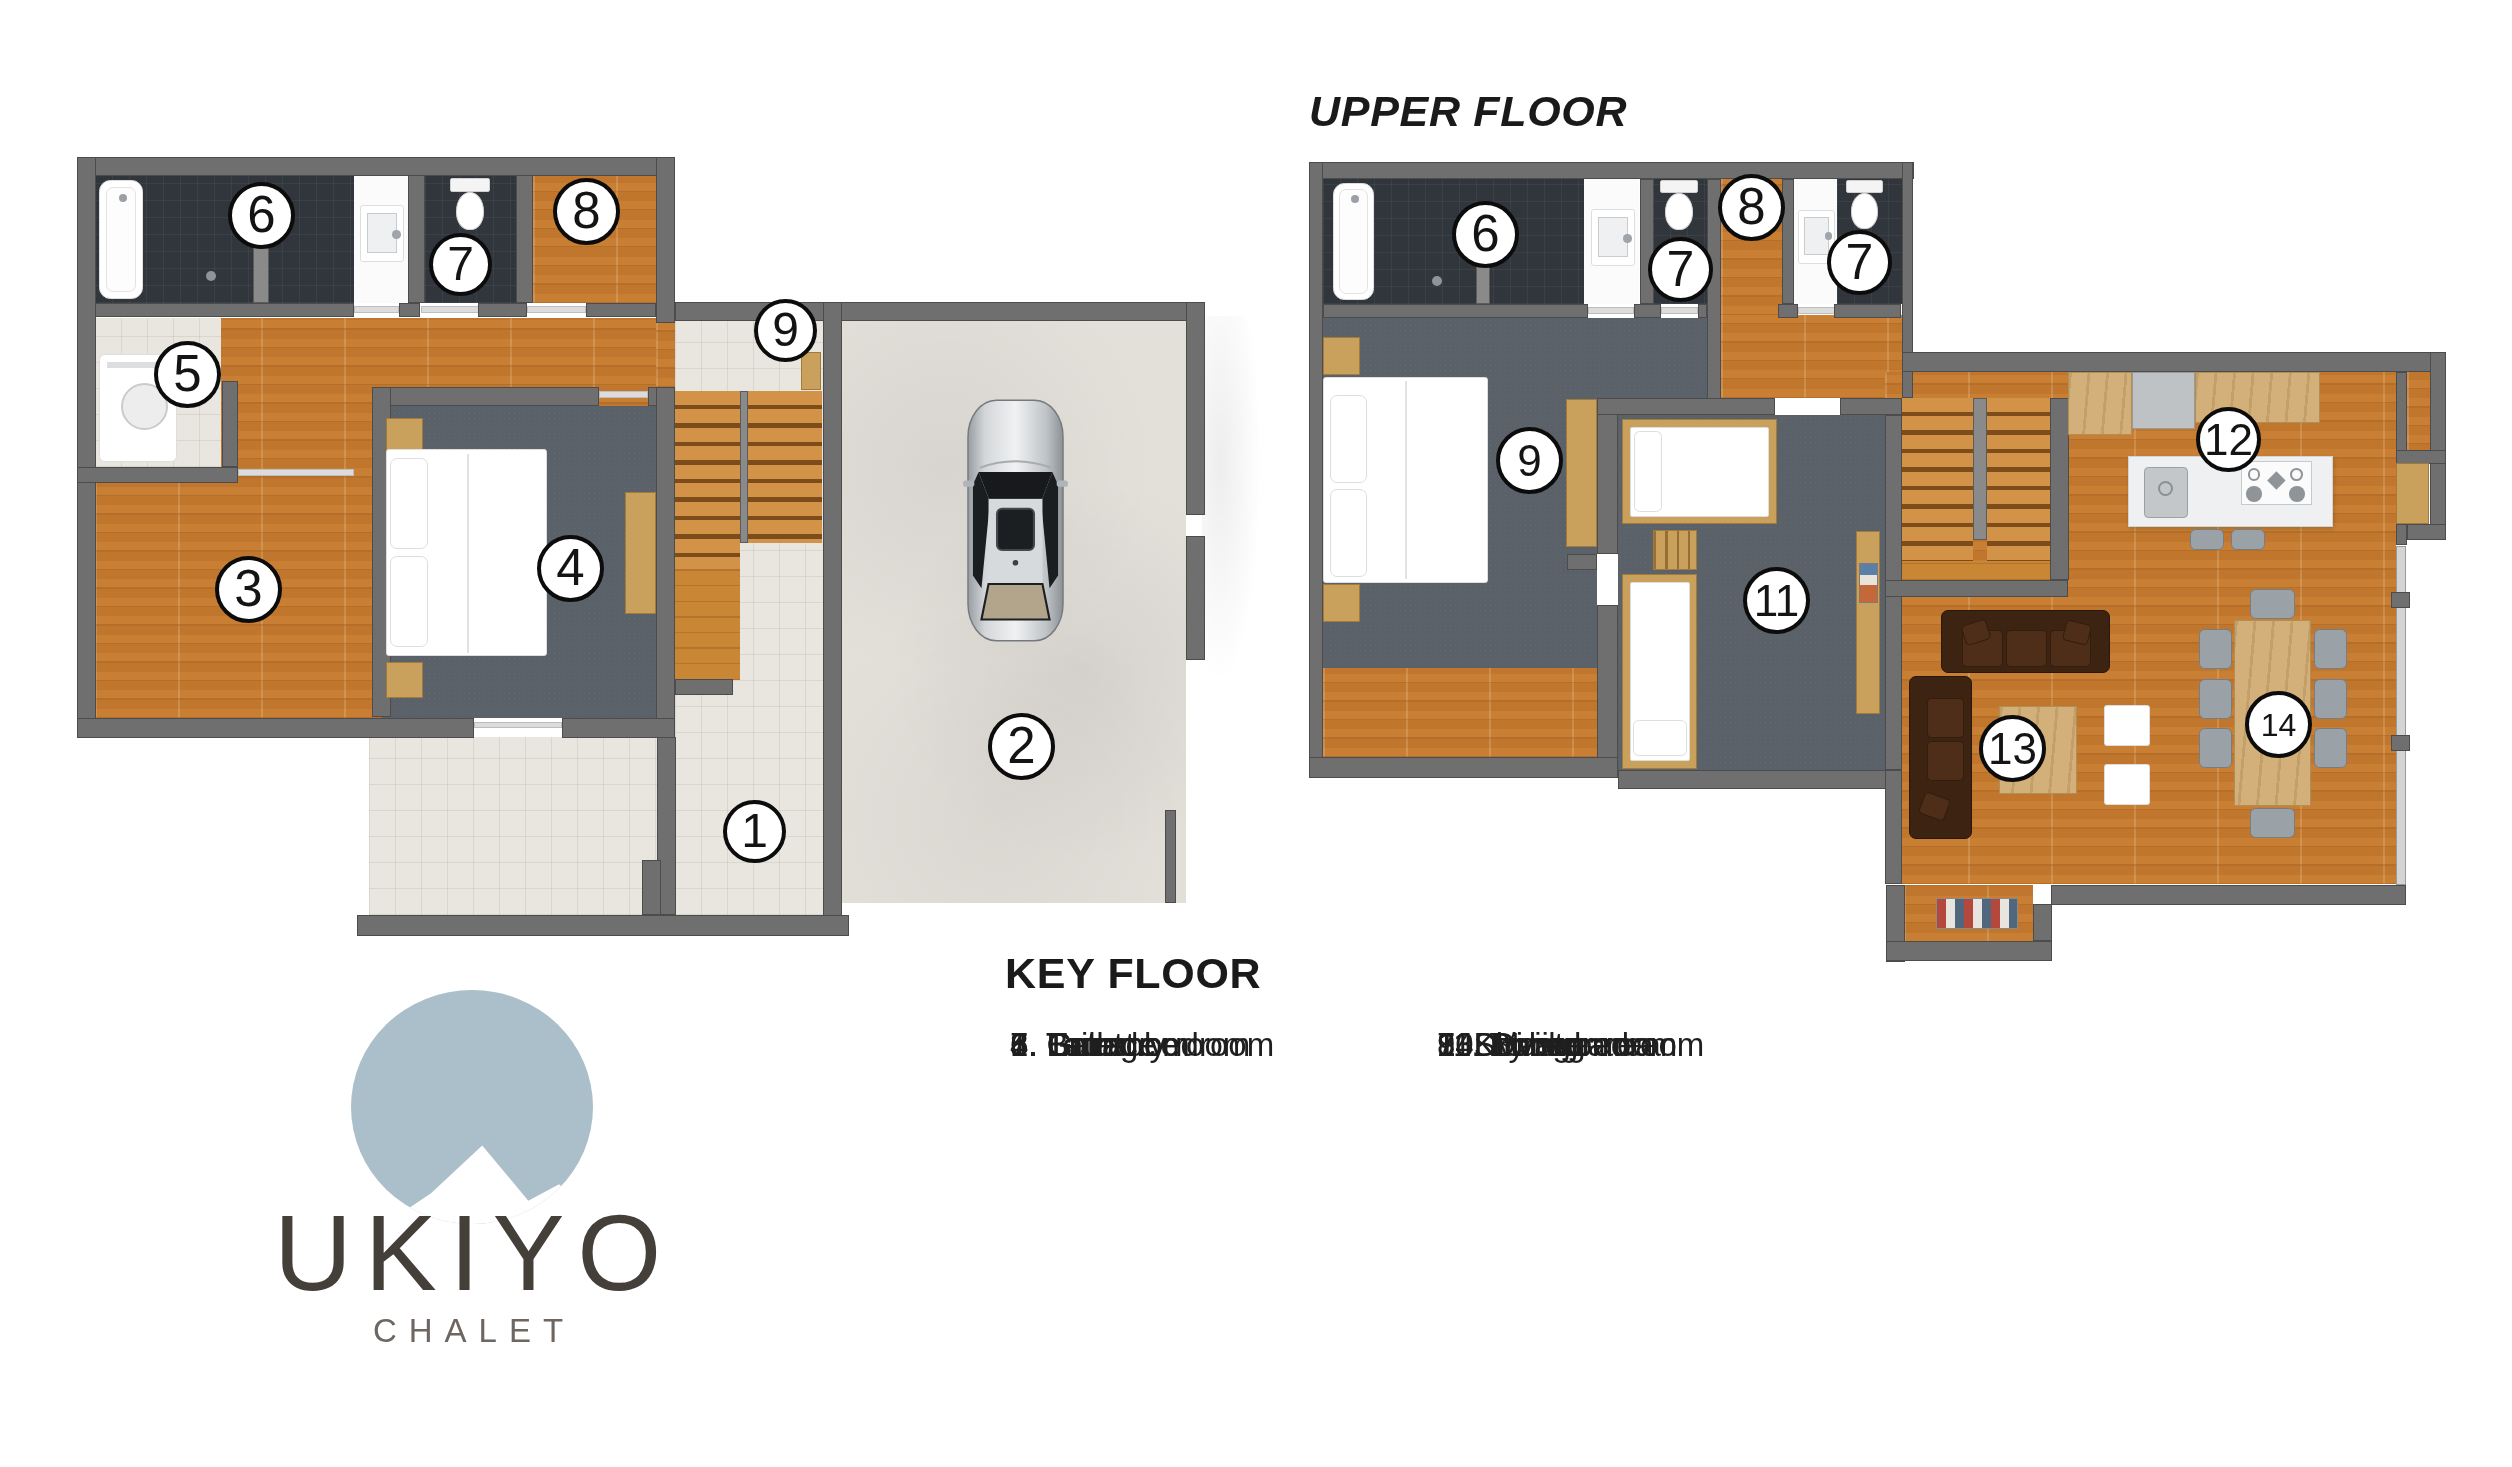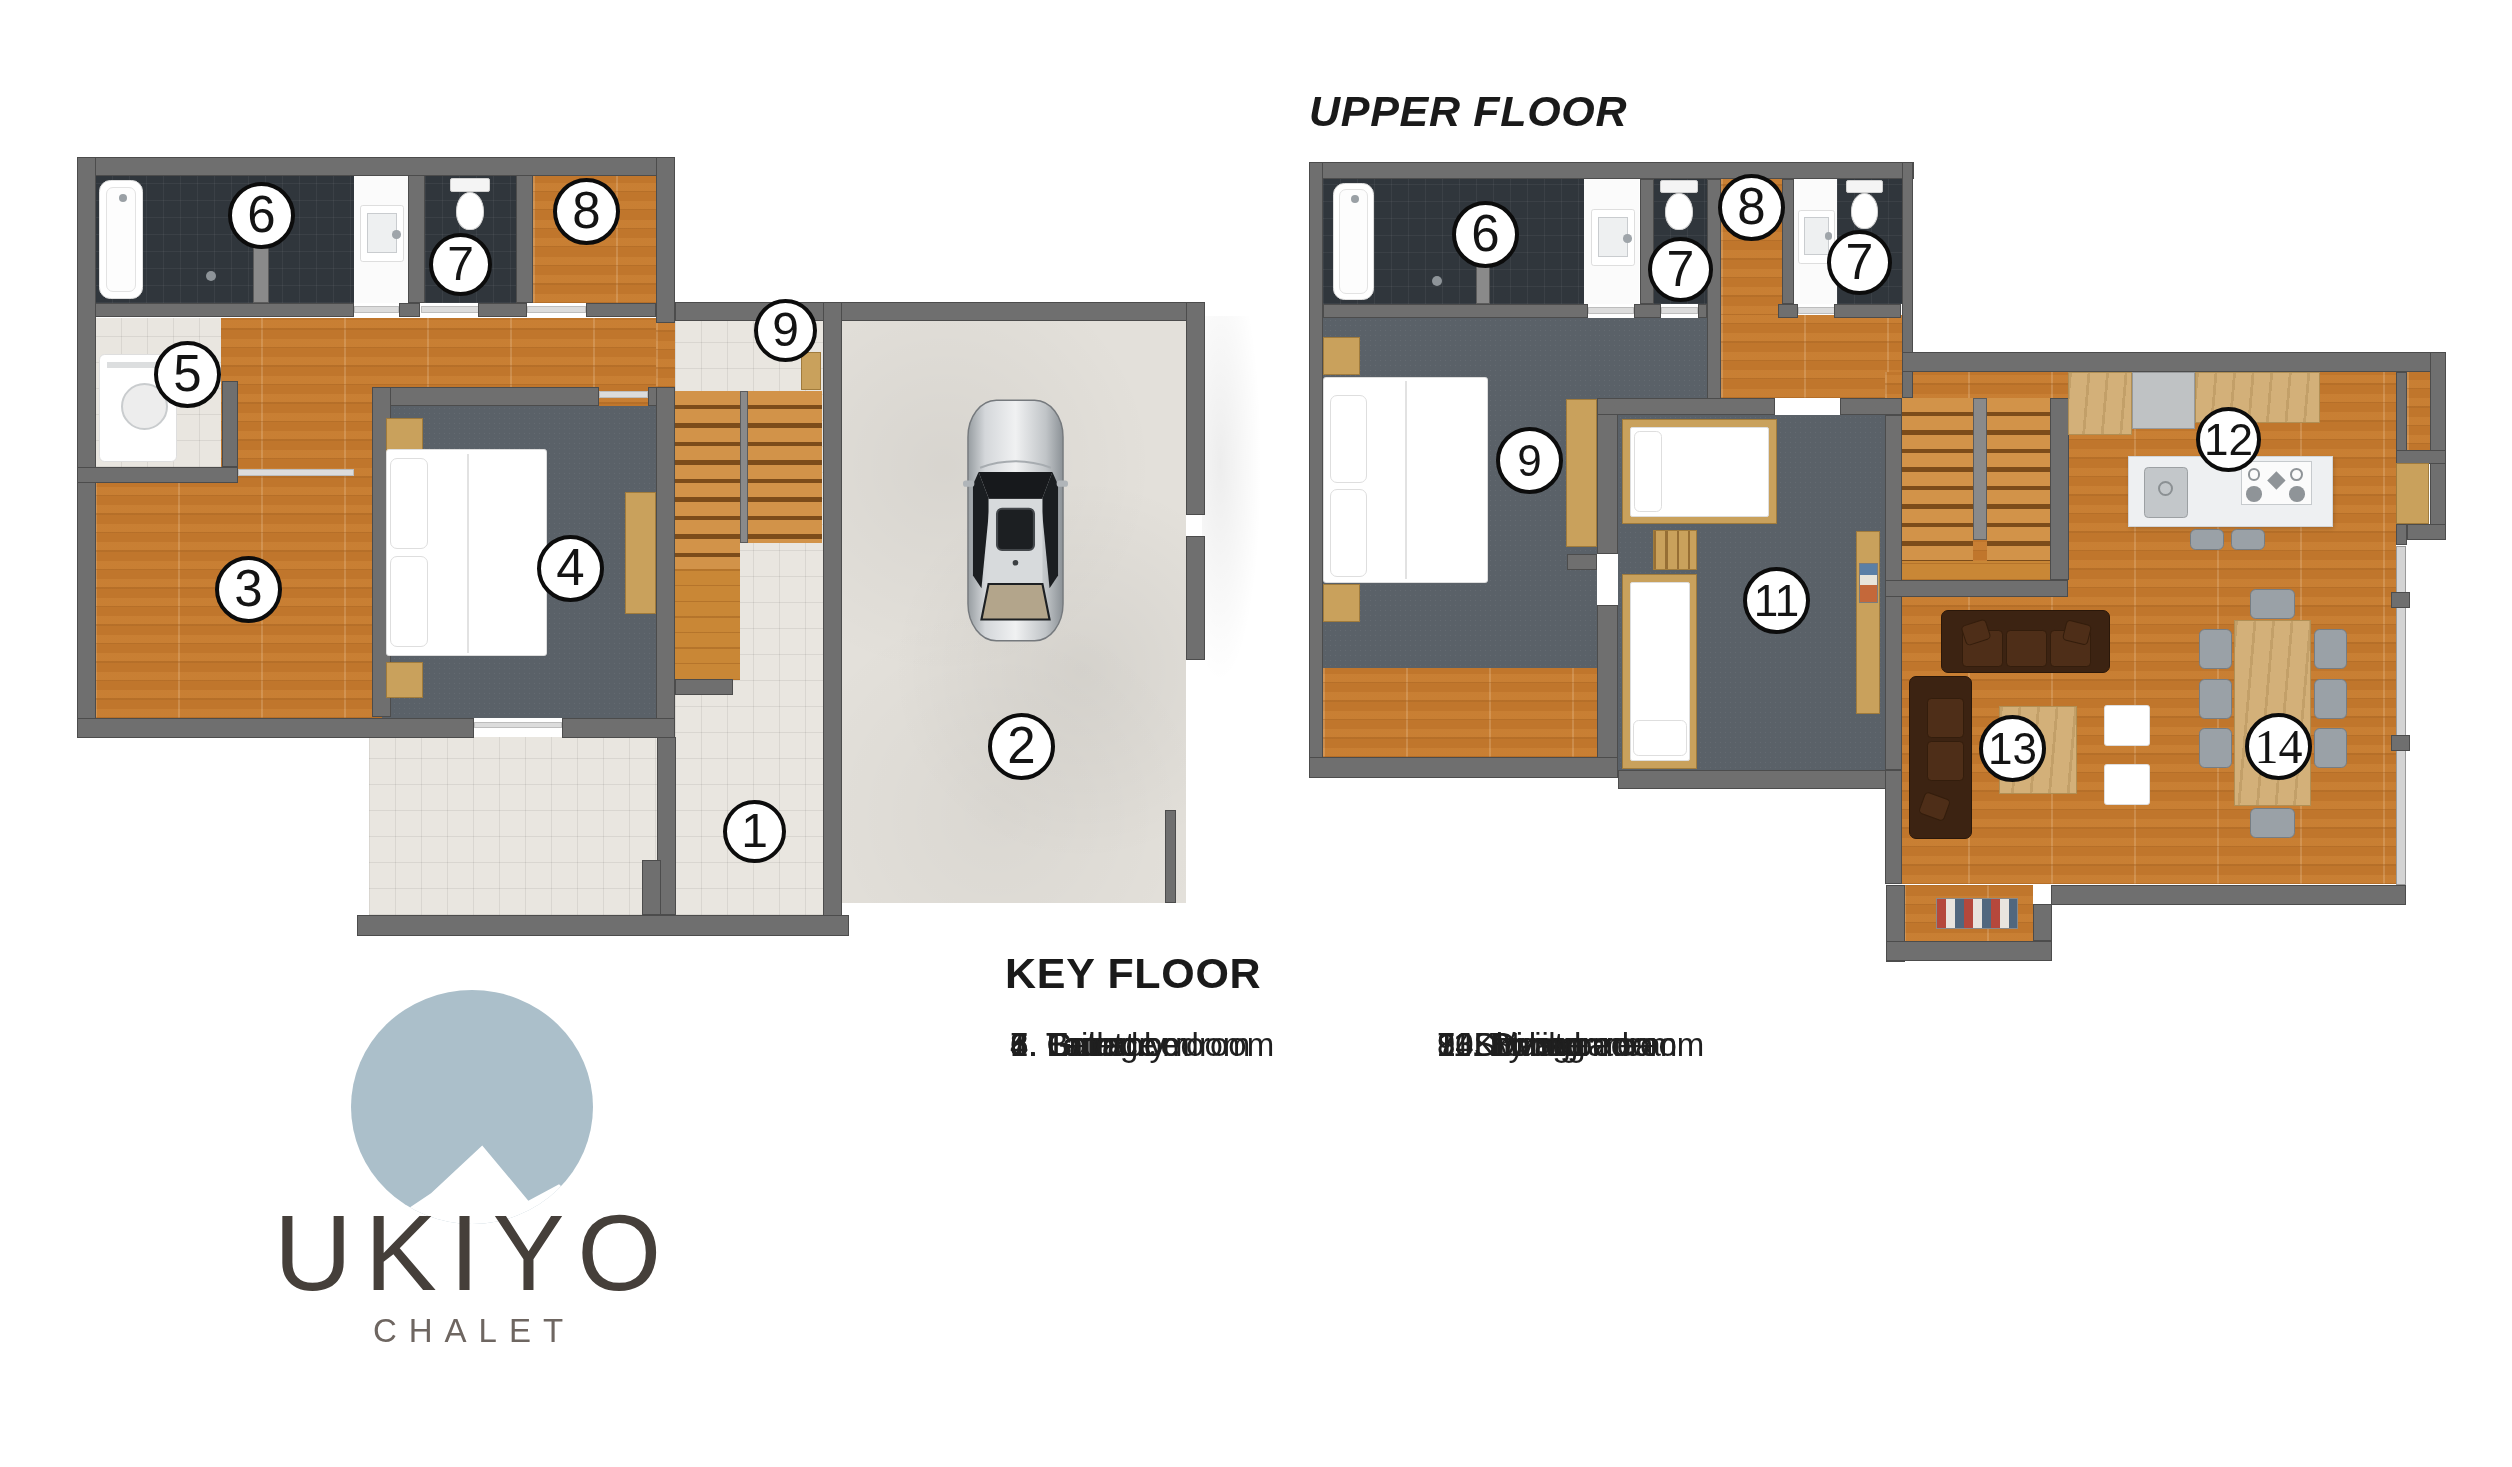--- a/index.html
+++ b/index.html
@@ -347,21 +347,21 @@
     <div class="tan2" style="left:2234px;top:620px;width:77px;height:186px;"></div>
 
     <div class="mk" style="left:1452px;top:201px;width:67px;height:67px;font-size:51px;line-height:58px;">6</div>
     <div class="mk" style="left:1648px;top:237px;width:65px;height:65px;font-size:50px;line-height:57px;">7</div>
     <div class="mk" style="left:1718px;top:174px;width:67px;height:67px;font-size:51px;line-height:58px;">8</div>
     <div class="mk" style="left:1827px;top:230px;width:65px;height:65px;font-size:50px;line-height:57px;">7</div>
     <div class="mk" style="left:1496px;top:427px;width:67px;height:67px;font-size:44px;line-height:60px;">9</div>
     <div class="mk" style="left:1743px;top:567px;width:67px;height:67px;font-size:44px;line-height:60px;">11</div>
     <div class="mk" style="left:2196px;top:407px;width:65px;height:65px;font-size:44px;line-height:58px;">12</div>
     <div class="mk" style="left:1979px;top:715px;width:67px;height:67px;font-size:44px;line-height:60px;">13</div>
-    <div class="mk" style="left:2245px;top:713px;width:67px;height:67px;font-size:48px;line-height:60px;font-family:Liberation Serif, serif;">14</div>
+    <div class="mk" style="left:2245px;top:691px;width:67px;height:67px;font-size:32px;line-height:60px;">14</div>
   </div>
 
   <div style="left:0;top:0;width:0;height:0;">
     <div class="title" style="left:1005px;top:949px;">KEY FLOOR</div>
     <ul class="legend" style="left:1010px;top:1017px;">
       <li>1. Entrance</li>
       <li>8. Garage</li>
       <li>3. Terrace</li>
       <li>4. Guest bedroom</li>
       <li>6. Laundry room</li>

